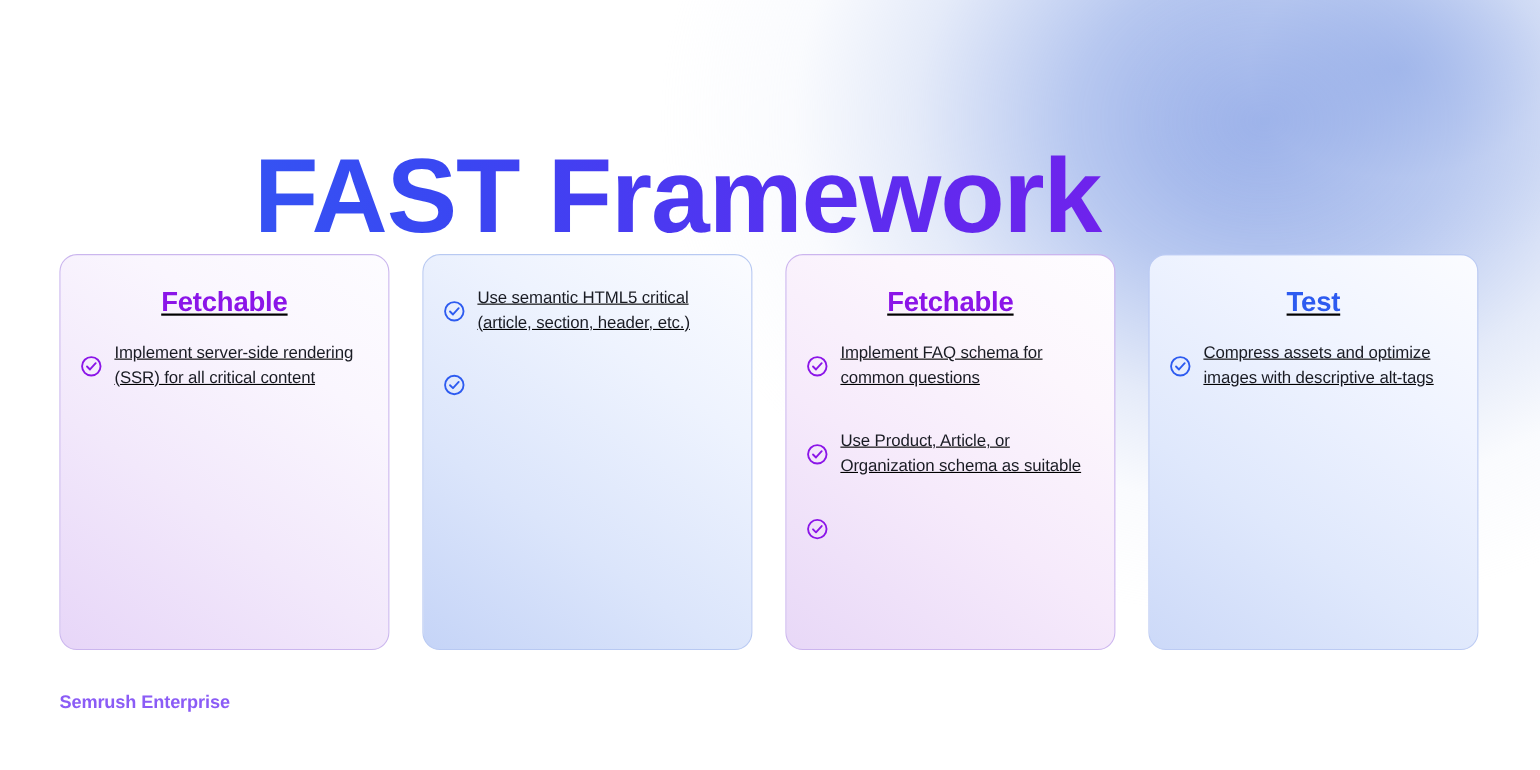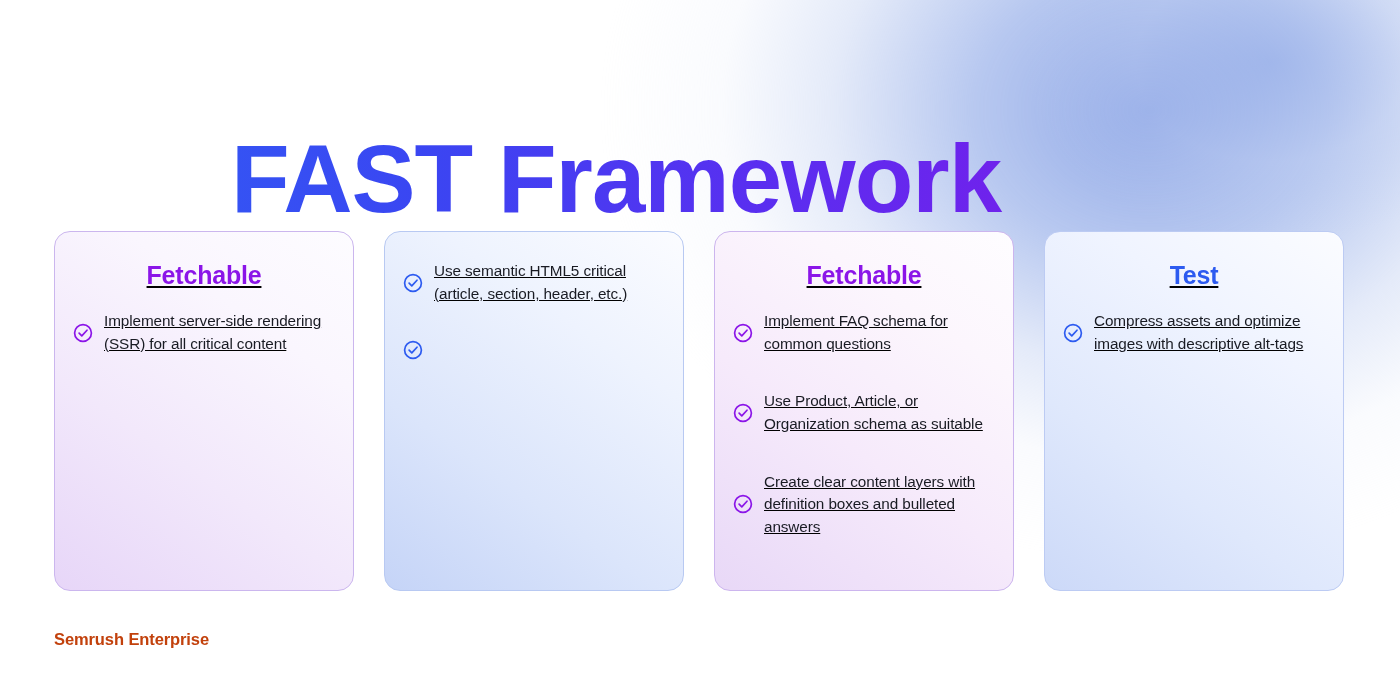--- a/index.html
+++ b/index.html
@@ -144,21 +144,21 @@
     color: #191b23;
     letter-spacing: -0.1px;
   }
 
   .footer {
     position: absolute;
     left: 54px;
     top: 630px;
     font-size: 16.5px;
     font-weight: 700;
-    color: #c2410c;
+    color: #8b5cf6;
     letter-spacing: -0.1px;
   }
 </style>
 </head>
 <body>
 
 <div class="slide">
 
   <div class="bg-glow"></div>
   <div class="bg-glow2"></div>
@@ -213,21 +213,20 @@
             <circle cx="10" cy="10" r="8.4" fill="none" stroke="#8b15e8" stroke-width="1.7"></circle>
             <path d="M6.1 10.2 L8.8 12.9 L14.0 7.2" fill="none" stroke="#8b15e8" stroke-width="1.7" stroke-linecap="round" stroke-linejoin="round"></path>
           </svg>
           <div class="bullet-text">Use Product, Article, or Organization schema as suitable</div>
         </div>
         <div class="bullet">
           <svg class="check-icon" viewBox="0 0 20 20">
             <circle cx="10" cy="10" r="8.4" fill="none" stroke="#8b15e8" stroke-width="1.7"></circle>
             <path d="M6.1 10.2 L8.8 12.9 L14.0 7.2" fill="none" stroke="#8b15e8" stroke-width="1.7" stroke-linecap="round" stroke-linejoin="round"></path>
           </svg>
-          <div class="bullet-text">Create clear content layers with definition boxes and bulleted answers</div>
         </div>
       </div>
     </div>
 
     <div class="card v-blue2">
       <div class="card-title c-blue">Test</div>
       <div class="bullets">
         <div class="bullet">
           <svg class="check-icon" viewBox="0 0 20 20">
             <circle cx="10" cy="10" r="8.4" fill="none" stroke="#2d5bf0" stroke-width="1.7"></circle>

